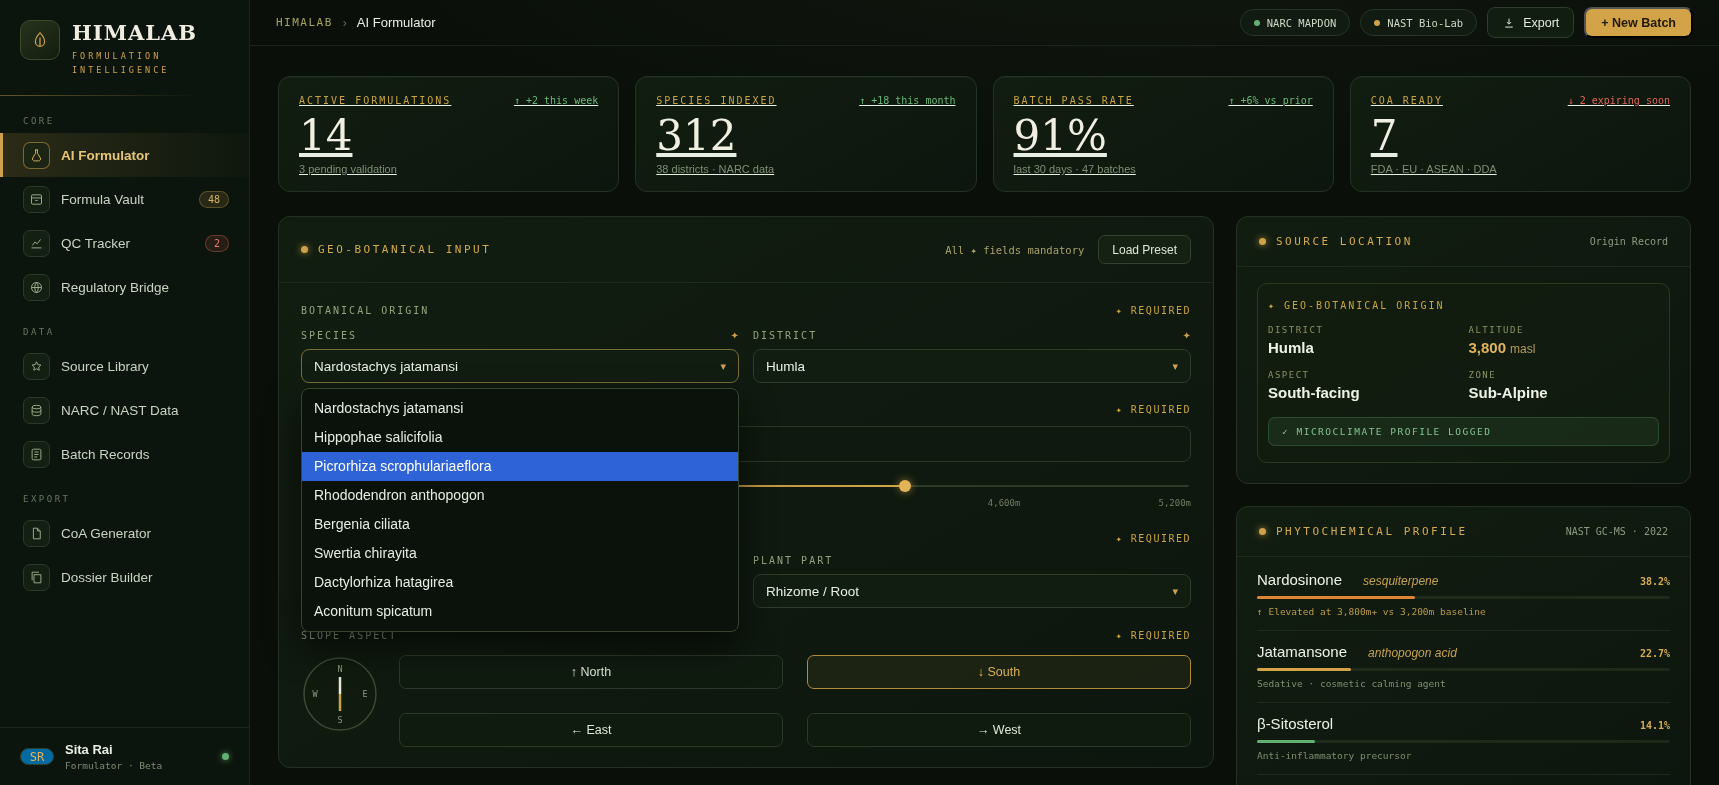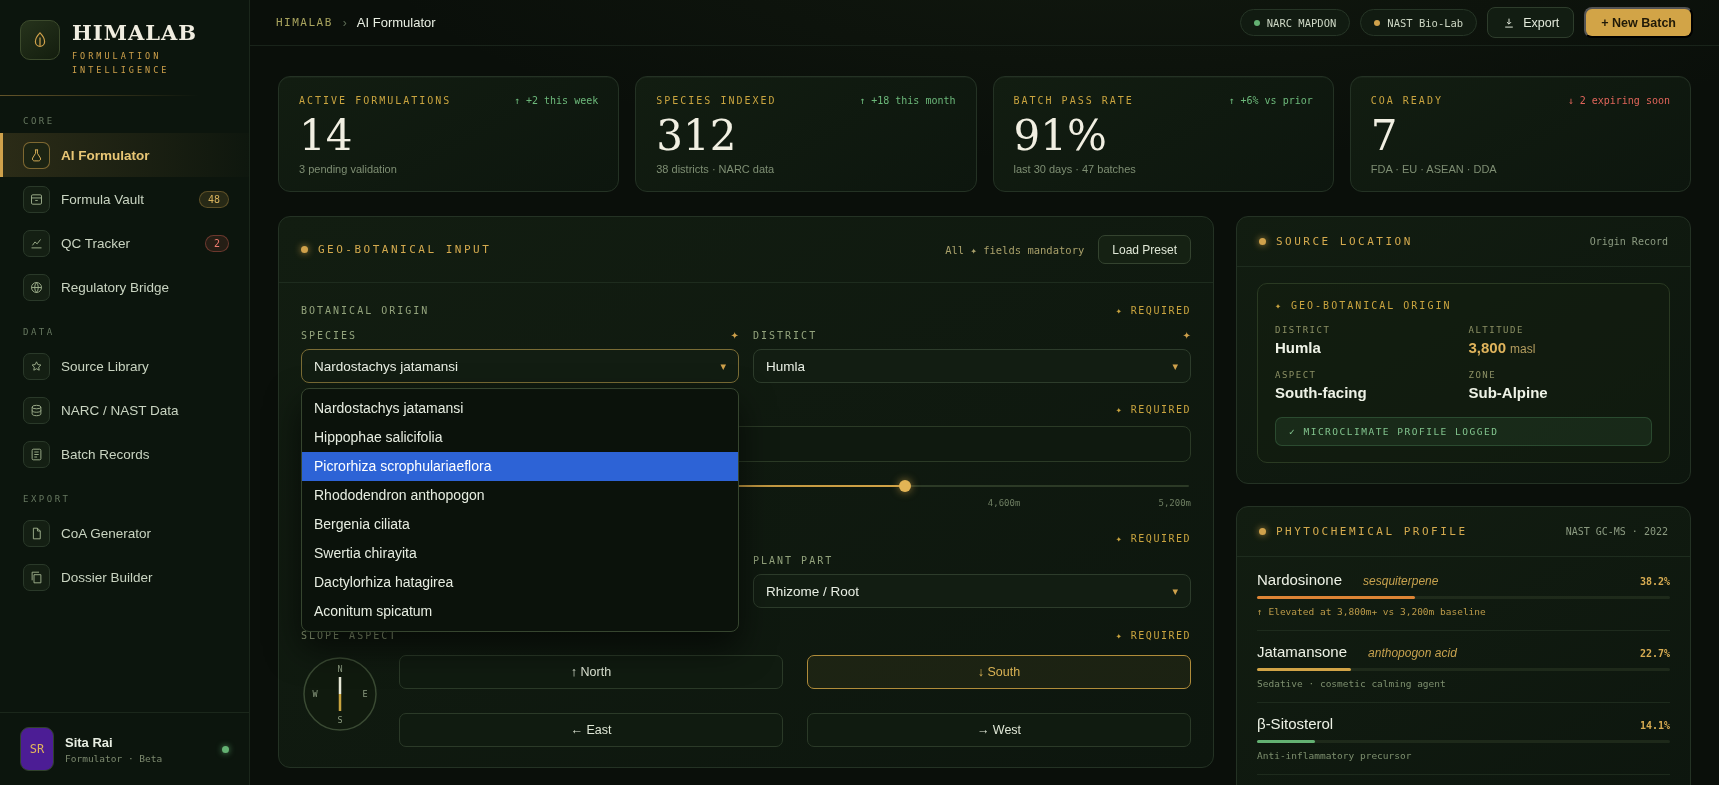--- a/index.html
+++ b/index.html
@@ -42,21 +42,21 @@
   .nav-item.active .nav-icon { border-color:rgba(207,161,75,.55); color:var(--amber-bright); background:#1c2413; }
   .nav-label { font-size:13.5px; }
   .nav-item.active .nav-label { color:#e8c675; font-weight:bold; }
   .badge { margin-left:auto; font-family:"DejaVu Sans Mono","DejaVu Sans",monospace; font-size:10px;
            padding:2px 8px; border-radius:999px; }
   .badge--amber { color:#d8b35e; background:rgba(207,161,75,.14); border:1px solid rgba(207,161,75,.32); }
   .badge--red   { color:#ee7a6e; background:rgba(224,96,85,.12); border:1px solid rgba(224,96,85,.38); }
 
   .user-card { margin-top:auto; border-top:1px solid #1b271b; display:flex; align-items:center; gap:11px;
                padding:14px 20px; cursor:pointer; }
-  .avatar { width:34px; height:44px; border-radius:9px; background:#4c1d95; border:1px solid #31422c;
+  .avatar { width:34px; height:17px; border-radius:9px; background:#0369a1; border:1px solid #31422c;
             color:var(--amber-bright); display:flex; align-items:center; justify-content:center;
             font-family:"DejaVu Sans Mono","DejaVu Sans",monospace; font-size:12px; }
   .user-name { font-size:13px; color:#e8eee2; font-weight:bold; }
   .user-role { font-family:"DejaVu Sans Mono","DejaVu Sans",monospace; font-size:9.5px; color:#7d8a6f; margin-top:3px; }
   .online-dot { margin-left:auto; width:7px; height:7px; border-radius:50%; background:var(--green);
                 box-shadow:0 0 6px rgba(99,177,114,.8); }
 
   
   .main { flex:1; display:flex; flex-direction:column; overflow:hidden;
           background:radial-gradient(1100px 320px at 60% -60px, rgba(86,116,62,.09), transparent 70%), #0a0f0a; }
@@ -74,21 +74,21 @@
   .btn-export { height:31px; display:flex; align-items:center; gap:7px; padding:0 14px; border-radius:8px;
                 background:#121d12; border:1px solid #2e3d2c; color:#e2e9da; font-size:12.5px; cursor:pointer; }
   .btn-new { height:31px; display:flex; align-items:center; padding:0 15px; border-radius:8px;
              background:#d2a447; color:#211a08; font-size:12.5px; font-weight:bold; cursor:pointer; }
 
   .content { flex:1; padding:30px 28px 0; overflow:hidden; }
 
   
   .stats-row { display:grid; grid-template-columns:repeat(4,1fr); gap:16px; margin-bottom:24px; }
   .stat-card { background:var(--panel-bg); border:1px solid var(--panel-border); border-radius:12px;
-               padding:18px 20px 16px; box-shadow:inset 0 1px 0 rgba(255,255,255,.03); }
+               padding:18px 20px 16px; box-shadow:inset 0 1px 0 rgba(255,255,255,.03);text-decoration:underline; }
   .stat-top { display:flex; justify-content:space-between; align-items:center; }
   .stat-title { font-family:"DejaVu Sans Mono","DejaVu Sans",monospace; font-size:10px; letter-spacing:2px; color:#c9a43f; }
   .delta { font-family:"DejaVu Sans Mono","DejaVu Sans",monospace; font-size:10px; }
   .delta.up { color:#6cb87a; } .delta.down { color:var(--red); }
   .stat-value { font-family:"DejaVu Serif","Liberation Serif",serif; font-size:42px; color:#f1efe2;
                 margin-top:8px; line-height:1.05; }
   .stat-sub { font-size:11px; color:#7e8e73; margin-top:5px; }
 
   .lower { display:grid; grid-template-columns:1fr 455px; gap:22px; align-items:start; }
   .panel { background:var(--panel-bg); border:1px solid var(--panel-border); border-radius:12px; }
@@ -139,21 +139,21 @@
   .dir-grid { flex:1; display:grid; grid-template-columns:1fr 1fr; gap:24px; }
   .dir-btn { height:34px; border:1px solid #2b3a28; border-radius:7px; background:#101b10;
              display:flex; align-items:center; justify-content:center; gap:6px;
              font-size:12.5px; color:#dfe7d6; cursor:pointer; }
   .dir-btn.selected { border-color:#b08c3a; color:#d9b254; background:rgba(210,164,71,.08); }
 
   
   .right-col { display:flex; flex-direction:column; gap:22px; }
   .panel-sub { font-family:"DejaVu Sans Mono","DejaVu Sans",monospace; font-size:10px; color:#8b9a80; }
   .source-body { padding:16px 20px 20px; }
-  .origin-box { border:1px solid #2a3a22; border-radius:10px; padding:16px 17px; background:rgba(20,30,16,.45); }
+  .origin-box { border:1px solid #2a3a22; border-radius:10px; padding:16px 10px; background:rgba(20,30,16,.45); }
   .origin-label { font-family:"DejaVu Sans Mono","DejaVu Sans",monospace; font-size:10px; letter-spacing:2px; color:#c9a43f; }
   .origin-grid { display:grid; grid-template-columns:1fr 1fr; gap:14px 10px; margin-top:14px; }
   .cell-label { font-family:"DejaVu Sans Mono","DejaVu Sans",monospace; font-size:9px; letter-spacing:1.5px; color:#8c9064; }
   .cell-value { font-size:15px; color:#eef2e6; font-weight:bold; margin-top:4px; }
   .cell-value.accent { color:var(--amber-bright); }
   .cell-unit { font-weight:normal; font-size:12px; color:#b49d5e; margin-left:4px; }
   .micro-pill { margin-top:16px; display:block; padding:8px 13px; border-radius:7px; text-align:left;
                 background:rgba(99,177,114,.10); border:1px solid rgba(99,177,114,.25); color:#82c48e;
                 font-family:"DejaVu Sans Mono","DejaVu Sans",monospace; font-size:9.5px; letter-spacing:1.5px; }
 

